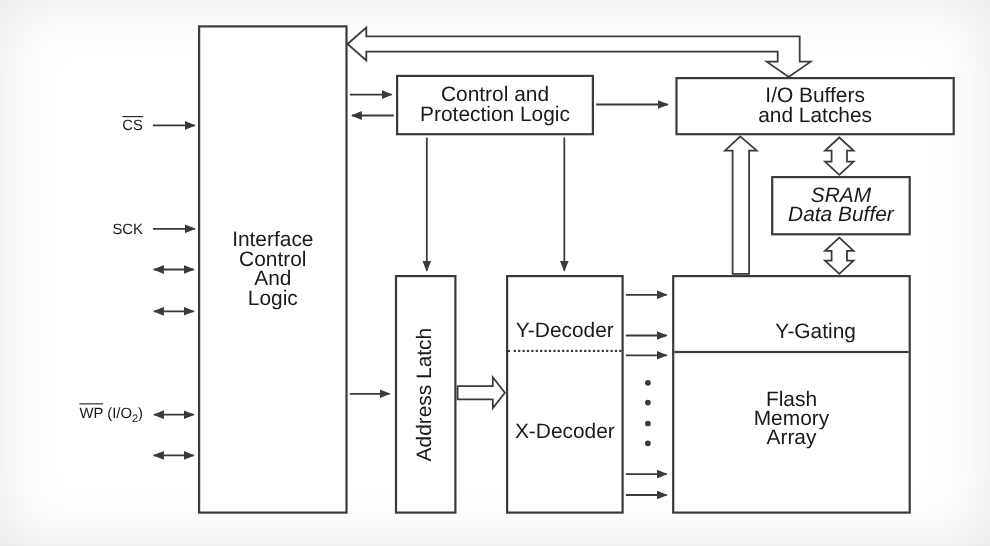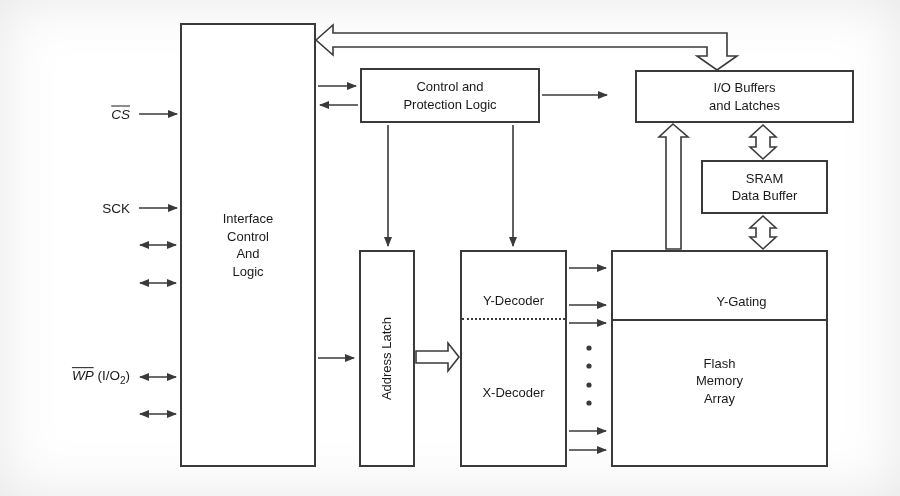--- a/index.html
+++ b/index.html
@@ -4,27 +4,27 @@
 <style>
   html,body { margin:0; padding:0; background:#e8e8e8; }
   .canvas {
     position:relative; width:900px; height:496px; background:#ffffff;
     font-family:"Liberation Sans", sans-serif; color:#1a1a1a; overflow:hidden;
     box-shadow: inset 0 0 55px rgba(120,120,120,0.18);
   }
   .block {
     position:absolute; box-sizing:border-box; border:2px solid #3a3a3a; background:#fff;
     display:flex; align-items:center; justify-content:center; text-align:center;
-    font-size:13px; line-height:17.5px; white-space:pre-line;
+    font-size:19px; line-height:17.5px; white-space:pre-line;
   }
   .sig {
     position:absolute; left:18px; width:112px; text-align:right;
     transform:translateY(-50%); font-size:13.5px; white-space:nowrap;
   }
-  .ov { text-decoration: overline; font-style: italic; }
+  .ov { text-decoration: overline; }
   sub { font-size:10px; }
   .vlabel { writing-mode: vertical-rl; transform: rotate(180deg); }
   .split { flex-direction:column; align-items:stretch; justify-content:flex-start; padding:0; }
   .strip {
     box-sizing:border-box; height:36px; display:flex; align-items:center; justify-content:center;margin-top:32px;
   }
   .strip.dotted { border-bottom:2px dotted #3a3a3a; }
   .strip.solid  { border-bottom:2px solid #3a3a3a; height:37px;padding-left:44px; }
   .fillrest { flex:1; display:flex; align-items:center; justify-content:center; white-space:pre-line; }
   .fillrest.up { padding-bottom:24px; }
@@ -50,26 +50,26 @@
 Control
 And
 Logic</span>
   </div>
 
   <div class="block" style="left:360px; top:68px; width:180px; height:55px;">
     <span>Control and
 Protection Logic</span>
   </div>
 
-  <div class="block" style="left:635px; top:70px; width:219px; height:53px;">
+  <div class="block" style="left:614px; top:70px; width:254px; height:53px;">
     <span>I/O Buffers
 and Latches</span>
   </div>
 
-  <div class="block" style="left:701px; top:160px; width:127px; height:54px;">
+  <div class="block" style="left:701px; top:160px; width:127px; height:54px;font-style:italic;">
     <span>SRAM
 Data Buffer</span>
   </div>
 
   <div class="block" style="left:359px; top:250px; width:56px; height:217px;">
     <span class="vlabel">Address Latch</span>
   </div>
 
   <div class="block split" style="left:460px; top:250px; width:107px; height:217px;">
     <div class="strip dotted">

